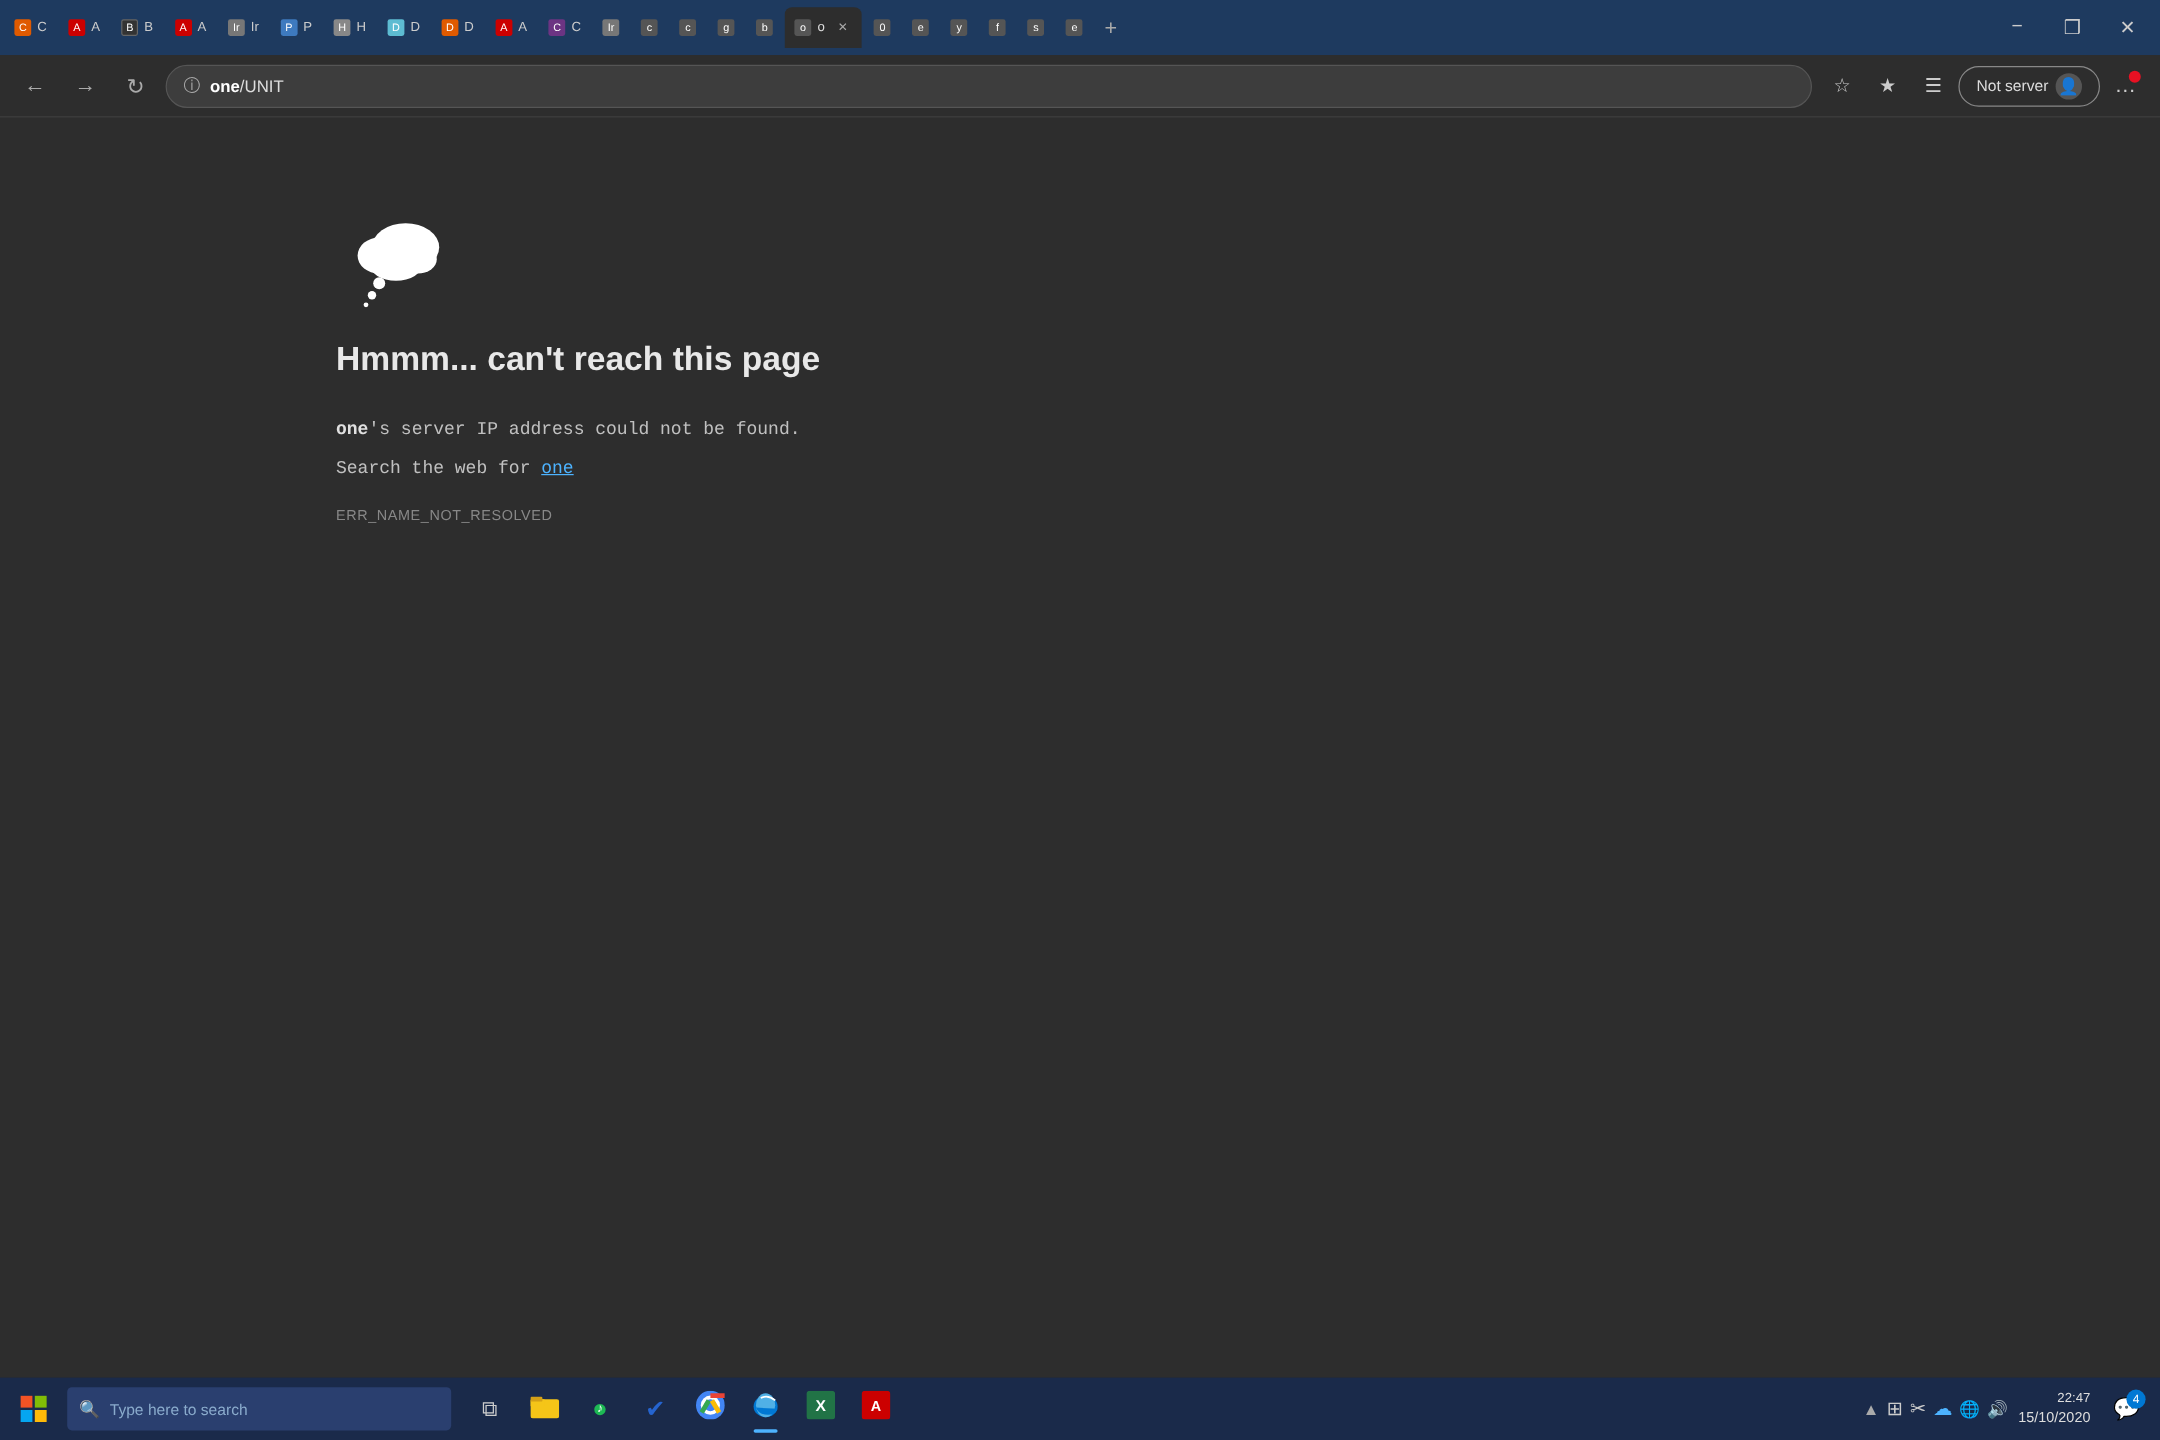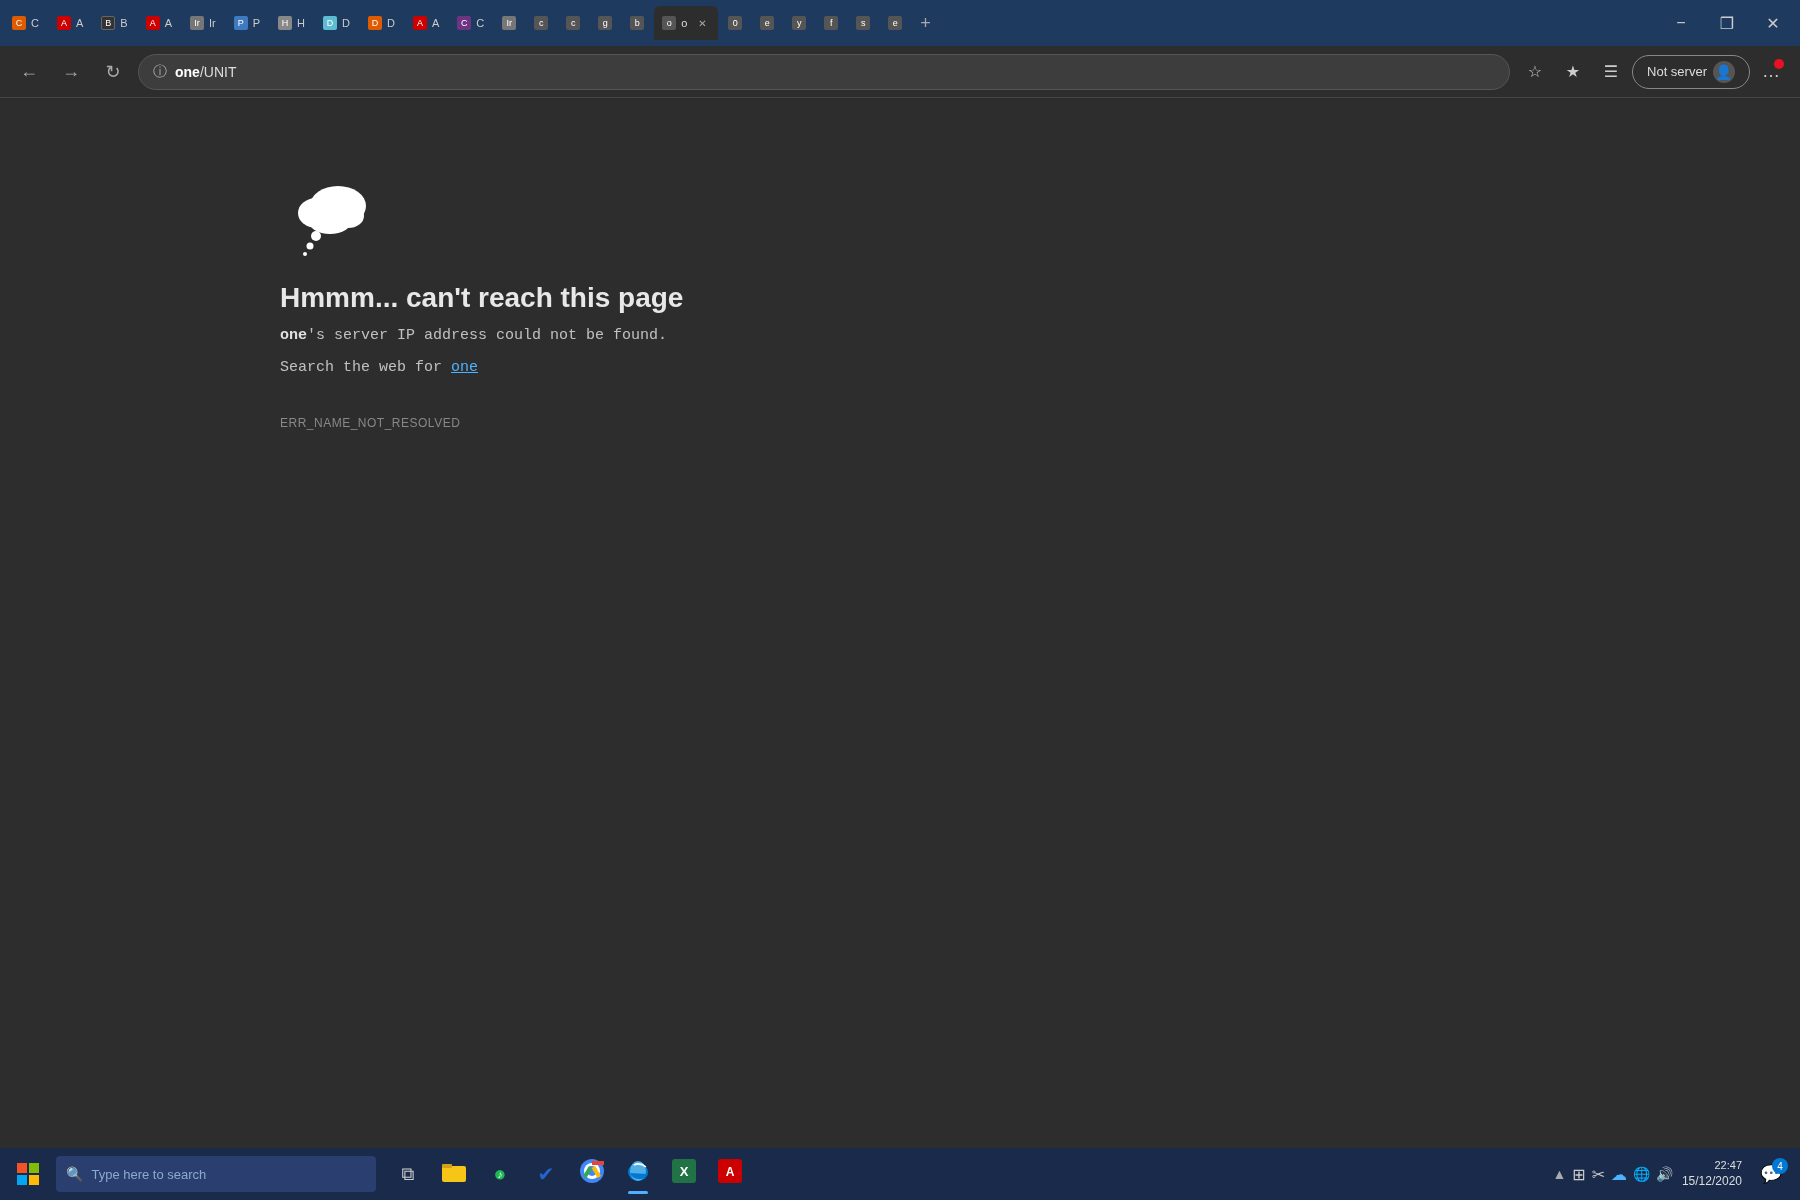--- a/index.html
+++ b/index.html
@@ -125,35 +125,35 @@
       align-items: flex-start;
       gap: 0;
     }
     .thought-bubble {
       margin-bottom: 20px;
     }
     .error-heading {
       font-size: 28px;
       font-weight: 600;
       color: #e8e8e8;
-      margin-bottom: 10px;
+      margin-bottom: 32px;
     }
     .error-body {
       font-size: 15px;
       color: #c0c0c0;
       margin-bottom: 8px;
       line-height: 1.6;
       font-family: Liberation Mono, monospace;
     }
     .error-body strong { color: #e0e0e0; font-weight: 600; }
     .error-link { color: #4db3ff; text-decoration: underline; cursor: pointer; }
     .error-code {
       font-size: 12px;
       color: #888;
-      margin-top: 28px;
+      margin-top: 11px;
       letter-spacing: 0.5px;
       text-align: right;
     }
 
     
     .taskbar {
       position: absolute;
       bottom: 0;
       width: 100%;
       height: 52px;
@@ -507,21 +507,21 @@
       <span style="cursor:pointer;color:#aaa;font-size:14px;">▲</span>
       <span style="cursor:pointer;color:#ccc;font-size:16px;">⊞</span>
       <span style="cursor:pointer;color:#ccc;font-size:16px;">✂</span>
       <span style="cursor:pointer;color:#4db3ff;font-size:16px;">☁</span>
       <span style="cursor:pointer;color:#ccc;font-size:14px;">🌐</span>
       <span style="cursor:pointer;color:#ccc;font-size:14px;">🔊</span>
     </div>
 
     <div class="taskbar-clock" style="cursor:pointer;">
       <div style="color:#ddd;font-size:11px;font-weight:400;">22:47</div>
-      <div style="color:#ddd;font-size:12px;">15/12/2020</div>
+      <div style="color:#ddd;font-size:12px;">15/10/2020</div>
     </div>
 
     <div class="taskbar-notif">
       <span style="font-size:18px;color:#ccc;">💬</span>
       <div class="notif-badge">4</div>
     </div>
   </div>
 </div>
 
 </body></html>

